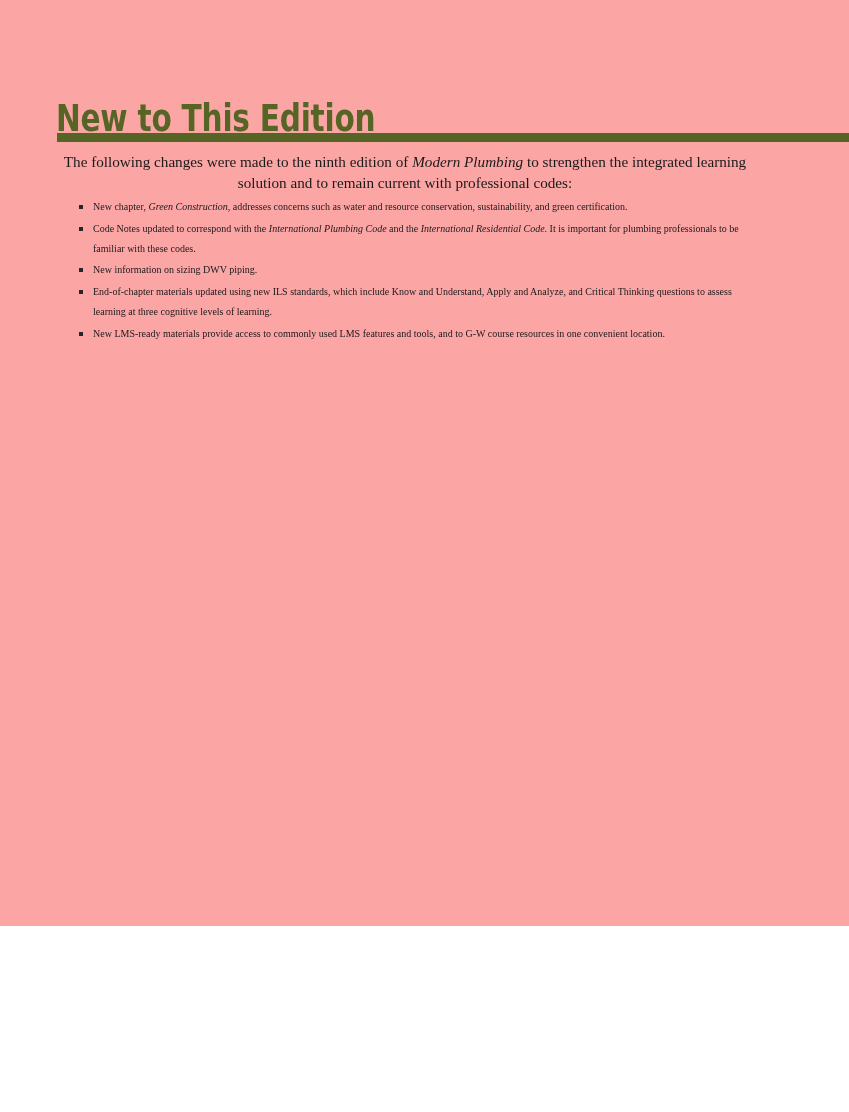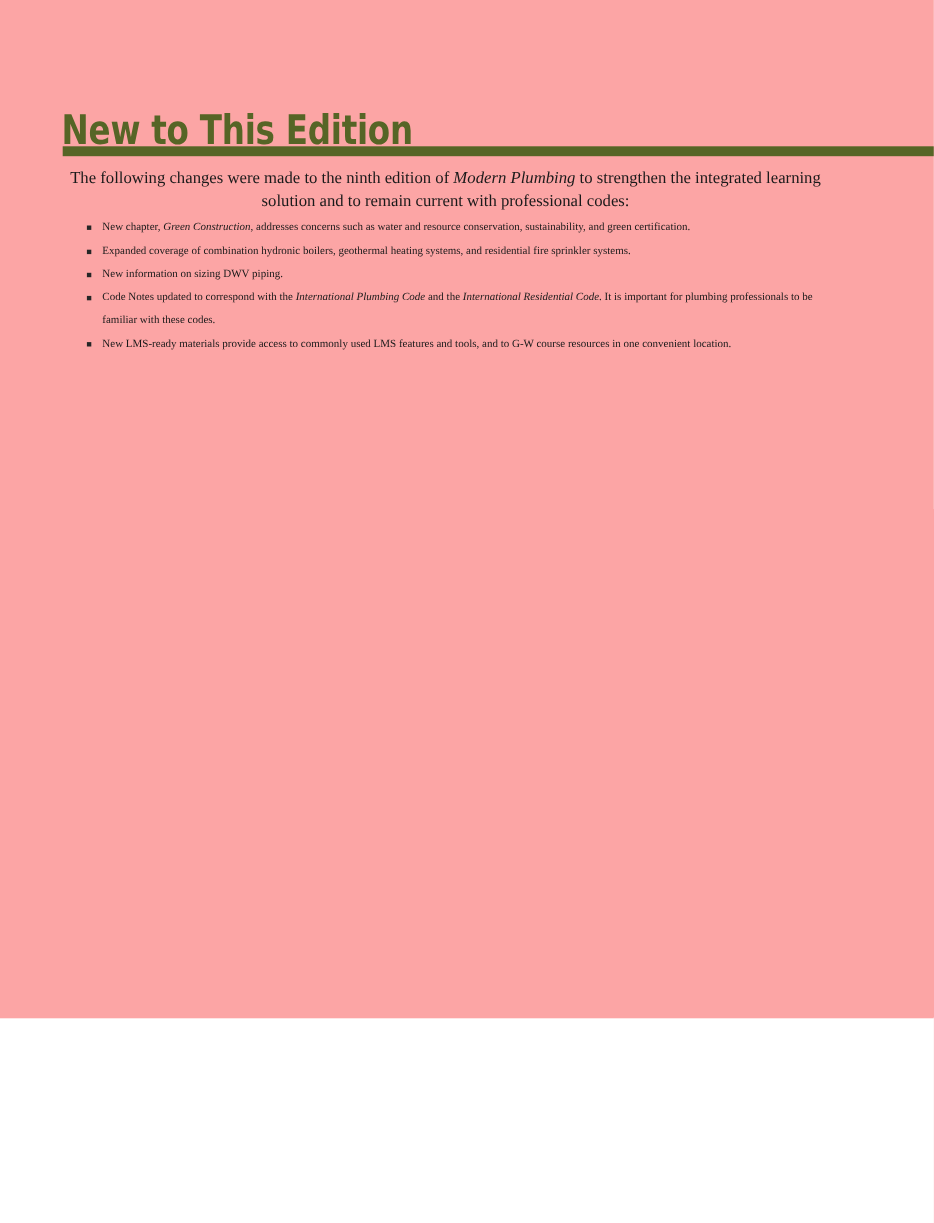--- a/index.html
+++ b/index.html
@@ -101,23 +101,23 @@
   <h1 class="page-title">New to This Edition</h1>
 
   <div class="title-rule"></div>
 
   <div class="body-col">
 
     <p class="intro"><span>The following changes were made to the ninth edition of </span><i>Modern Plumbing</i><span> to strengthen the integrated learning solution and to remain current with professional codes:</span></p>
 
     <ul class="bullet-list">
       <li class="bullet-item"><span>New chapter, </span><i>Green Construction</i><span>, addresses concerns such as water and resource conservation, sustainability, and green certification.</span></li>
-      <li class="bullet-item"><span>Expanded coverage of combination hydronic boilers, geothermal heating systems, and residential fire sprinkler systems.</span></li>
+      <li class="bullet-item"><span>Code Notes updated to correspond with the </span><i>International Plumbing Code</i><span> and the </span><i>International Residential Code</i><span>. It is important for plumbing professionals to be familiar with these codes.</span></li>
       <li class="bullet-item"><span>New information on sizing DWV piping.</span></li>
-      <li class="bullet-item"><span>Code Notes updated to correspond with the </span><i>International Plumbing Code</i><span> and the </span><i>International Residential Code</i><span>. It is important for plumbing professionals to be familiar with these codes.</span></li>
+      <li class="bullet-item"><span>End-of-chapter materials updated using new ILS standards, which include Know and Understand, Apply and Analyze, and Critical Thinking questions to assess learning at three cognitive levels of learning.</span></li>
       <li class="bullet-item"><span>New LMS-ready materials provide access to commonly used LMS features and tools, and to G-W course resources in one convenient location.</span></li>
     </ul>
 
   </div>
 
   <div class="folio">x</div>
 
 </div>
 
 </body></html>

